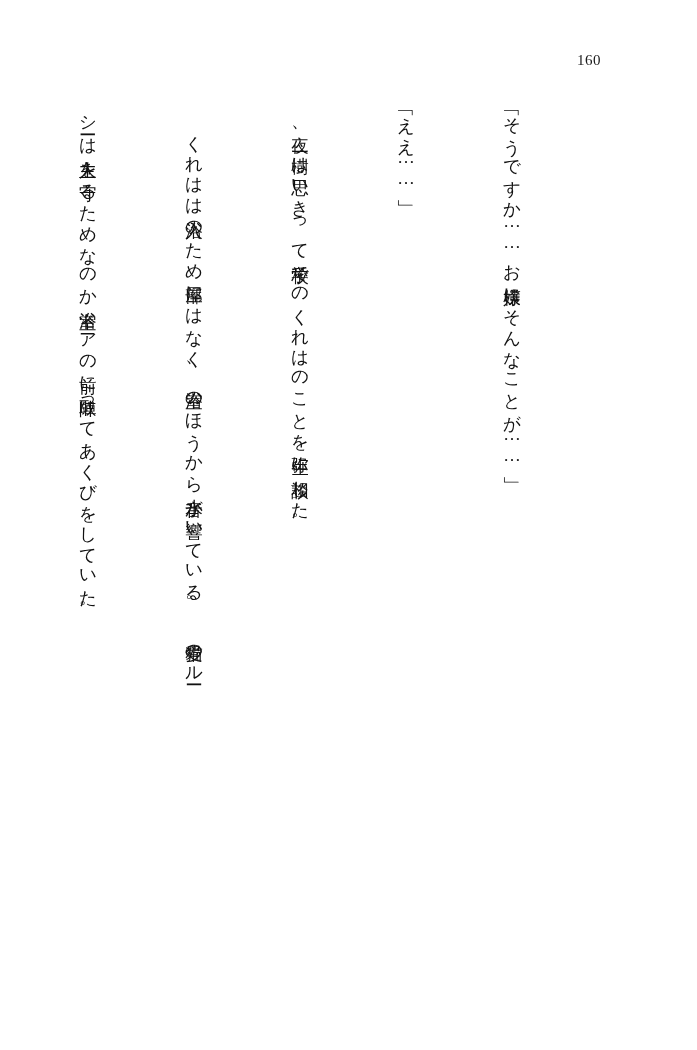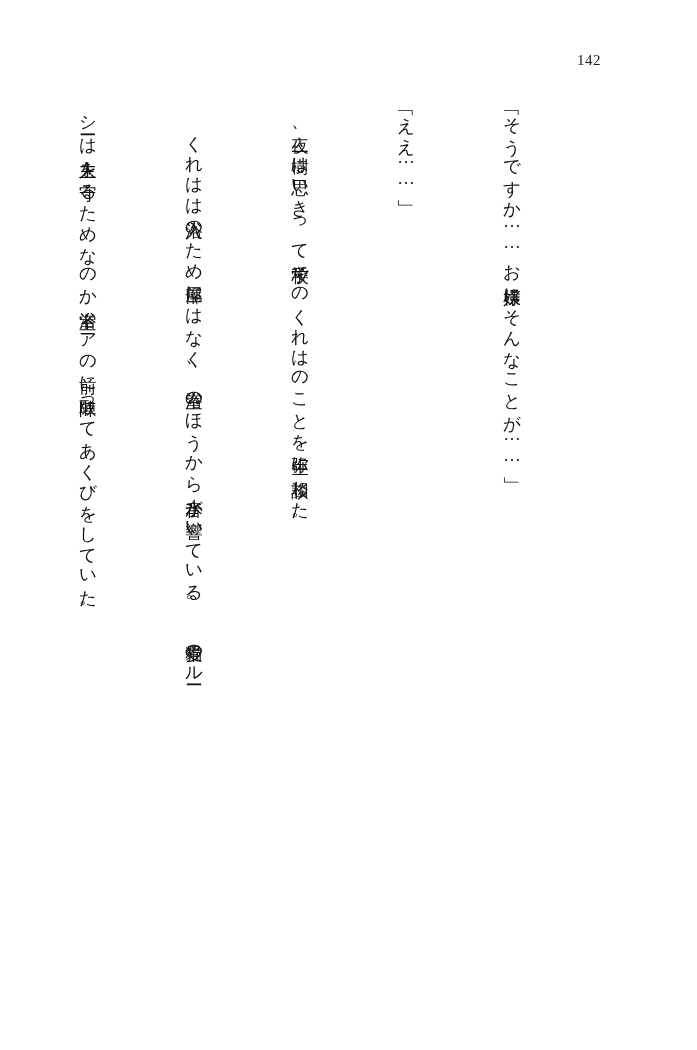--- a/index.html
+++ b/index.html
@@ -51,21 +51,21 @@
     margin: 0;
     padding: 0;
     text-indent: 0;
   }
 </style>
 </head>
 <body>
 
 <div id="page">
 
-  <div id="page-number">142</div>
+  <div id="page-number">160</div>
 
   <div id="text-block">
 
     <p>「そうですか……お嬢様にそんなことが……」</p>
     <p>「ええ……」</p>
     <p>　夜、一樹は思いきって学校でのくれはのことを弥生に相談した。</p>
     <p>　くれはは入浴のため部屋にはなく、浴室のほうから水音が響いている。　愛猫のルー</p>
     <p>シーは主人を守るためなのか浴室ドアの前に陣取ってあくびをしていた。</p>
     
     

